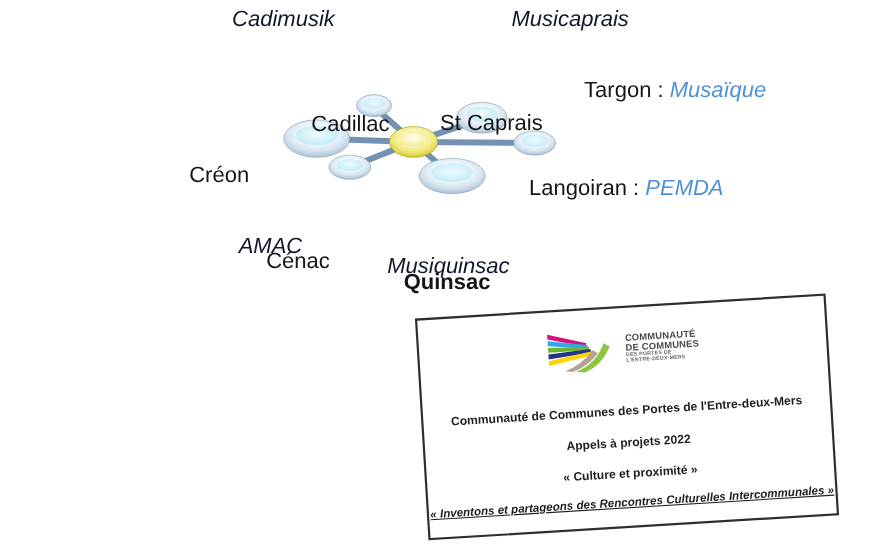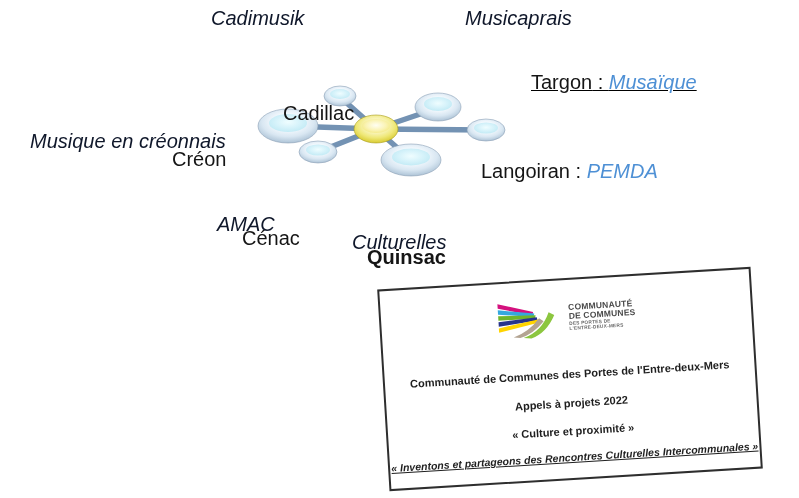--- a/index.html
+++ b/index.html
@@ -12,21 +12,21 @@
   .org{font-size:20px;font-style:italic;color:#0f172a;}
   .pair .town-part{font-size:20px;color:#151515;}
   .pair .org-part{font-size:20px;font-style:italic;color:#4E90D5;}
   .pair .sep{font-size:20px;color:#151515;}
 
   
   #org-cadimusik{left:211px;top:7px;}
   #org-musicaprais{left:436px;top:7px;margin-left:29px;}
   #town-cadillac{left:283px;top:54px;}
   #town-st-caprais{left:400px;top:53px;}
-  #pair-targon{left:531px;top:71px;text-decoration:underline;}
+  #pair-targon{left:531px;top:71px;}
   #town-creon{left:172px;top:100px;}
   #pair-latresne{left:534px;top:115px;}
   #org-musique-creonnais{left:30px;top:130px;}
   #pair-langoiran{left:481px;top:160px;}
   #town-cenac{left:242px;top:179px;}
   #town-quinsac{left:367px;top:198px;font-weight:bold;}
   #org-amac{left:217px;top:213px;}
   #org-musiquinsac{left:352px;top:231px;}
 
   .net-svg{position:absolute;left:0;top:0;width:799px;height:498px;}
@@ -115,29 +115,29 @@
       <ellipse cx="486" cy="130" rx="19" ry="11" fill="url(#gBlue)" stroke="#8ba0b5" stroke-width="0.6"></ellipse>
       <ellipse cx="486" cy="128" rx="12" ry="5.5" fill="url(#gGlow)"></ellipse>
     </g>
     <g>
       <ellipse cx="376" cy="129" rx="22" ry="14" fill="url(#gYellow)" stroke="#a89c20" stroke-width="0.6"></ellipse>
       <ellipse cx="376" cy="126" rx="14" ry="7" fill="url(#gYGlow)"></ellipse>
     </g>
   </svg>
 
   <span class="lbl town" id="town-cadillac">Cadillac</span>
+  <span class="lbl town" id="town-st-caprais">St Caprais</span>
   <span class="lbl town" id="town-creon">Créon</span>
   <span class="lbl town" id="town-cenac">Cénac</span>
   <span class="lbl town" id="town-quinsac">Quinsac</span>
 
   <span class="lbl org" id="org-cadimusik">Cadimusik</span>
   <span class="lbl org" id="org-musicaprais">Musicaprais</span>
-  <span class="lbl org" id="org-musique-creonnais">Musique en créonnais</span>
   <span class="lbl org" id="org-amac">AMAC</span>
-  <span class="lbl org" id="org-musiquinsac">Culturelles</span>
+  <span class="lbl org" id="org-musiquinsac">Musiquinsac</span>
 
   <div class="lbl pair" id="pair-targon">
     <span class="town-part">Targon</span><span class="sep"> : </span><span class="org-part">Musaïque</span>
   </div>
   <div class="lbl pair" id="pair-langoiran">
     <span class="town-part">Langoiran</span><span class="sep"> : </span><span class="org-part">PEMDA</span>
   </div>
 
   <div class="paper">
     <div class="logo-row">

